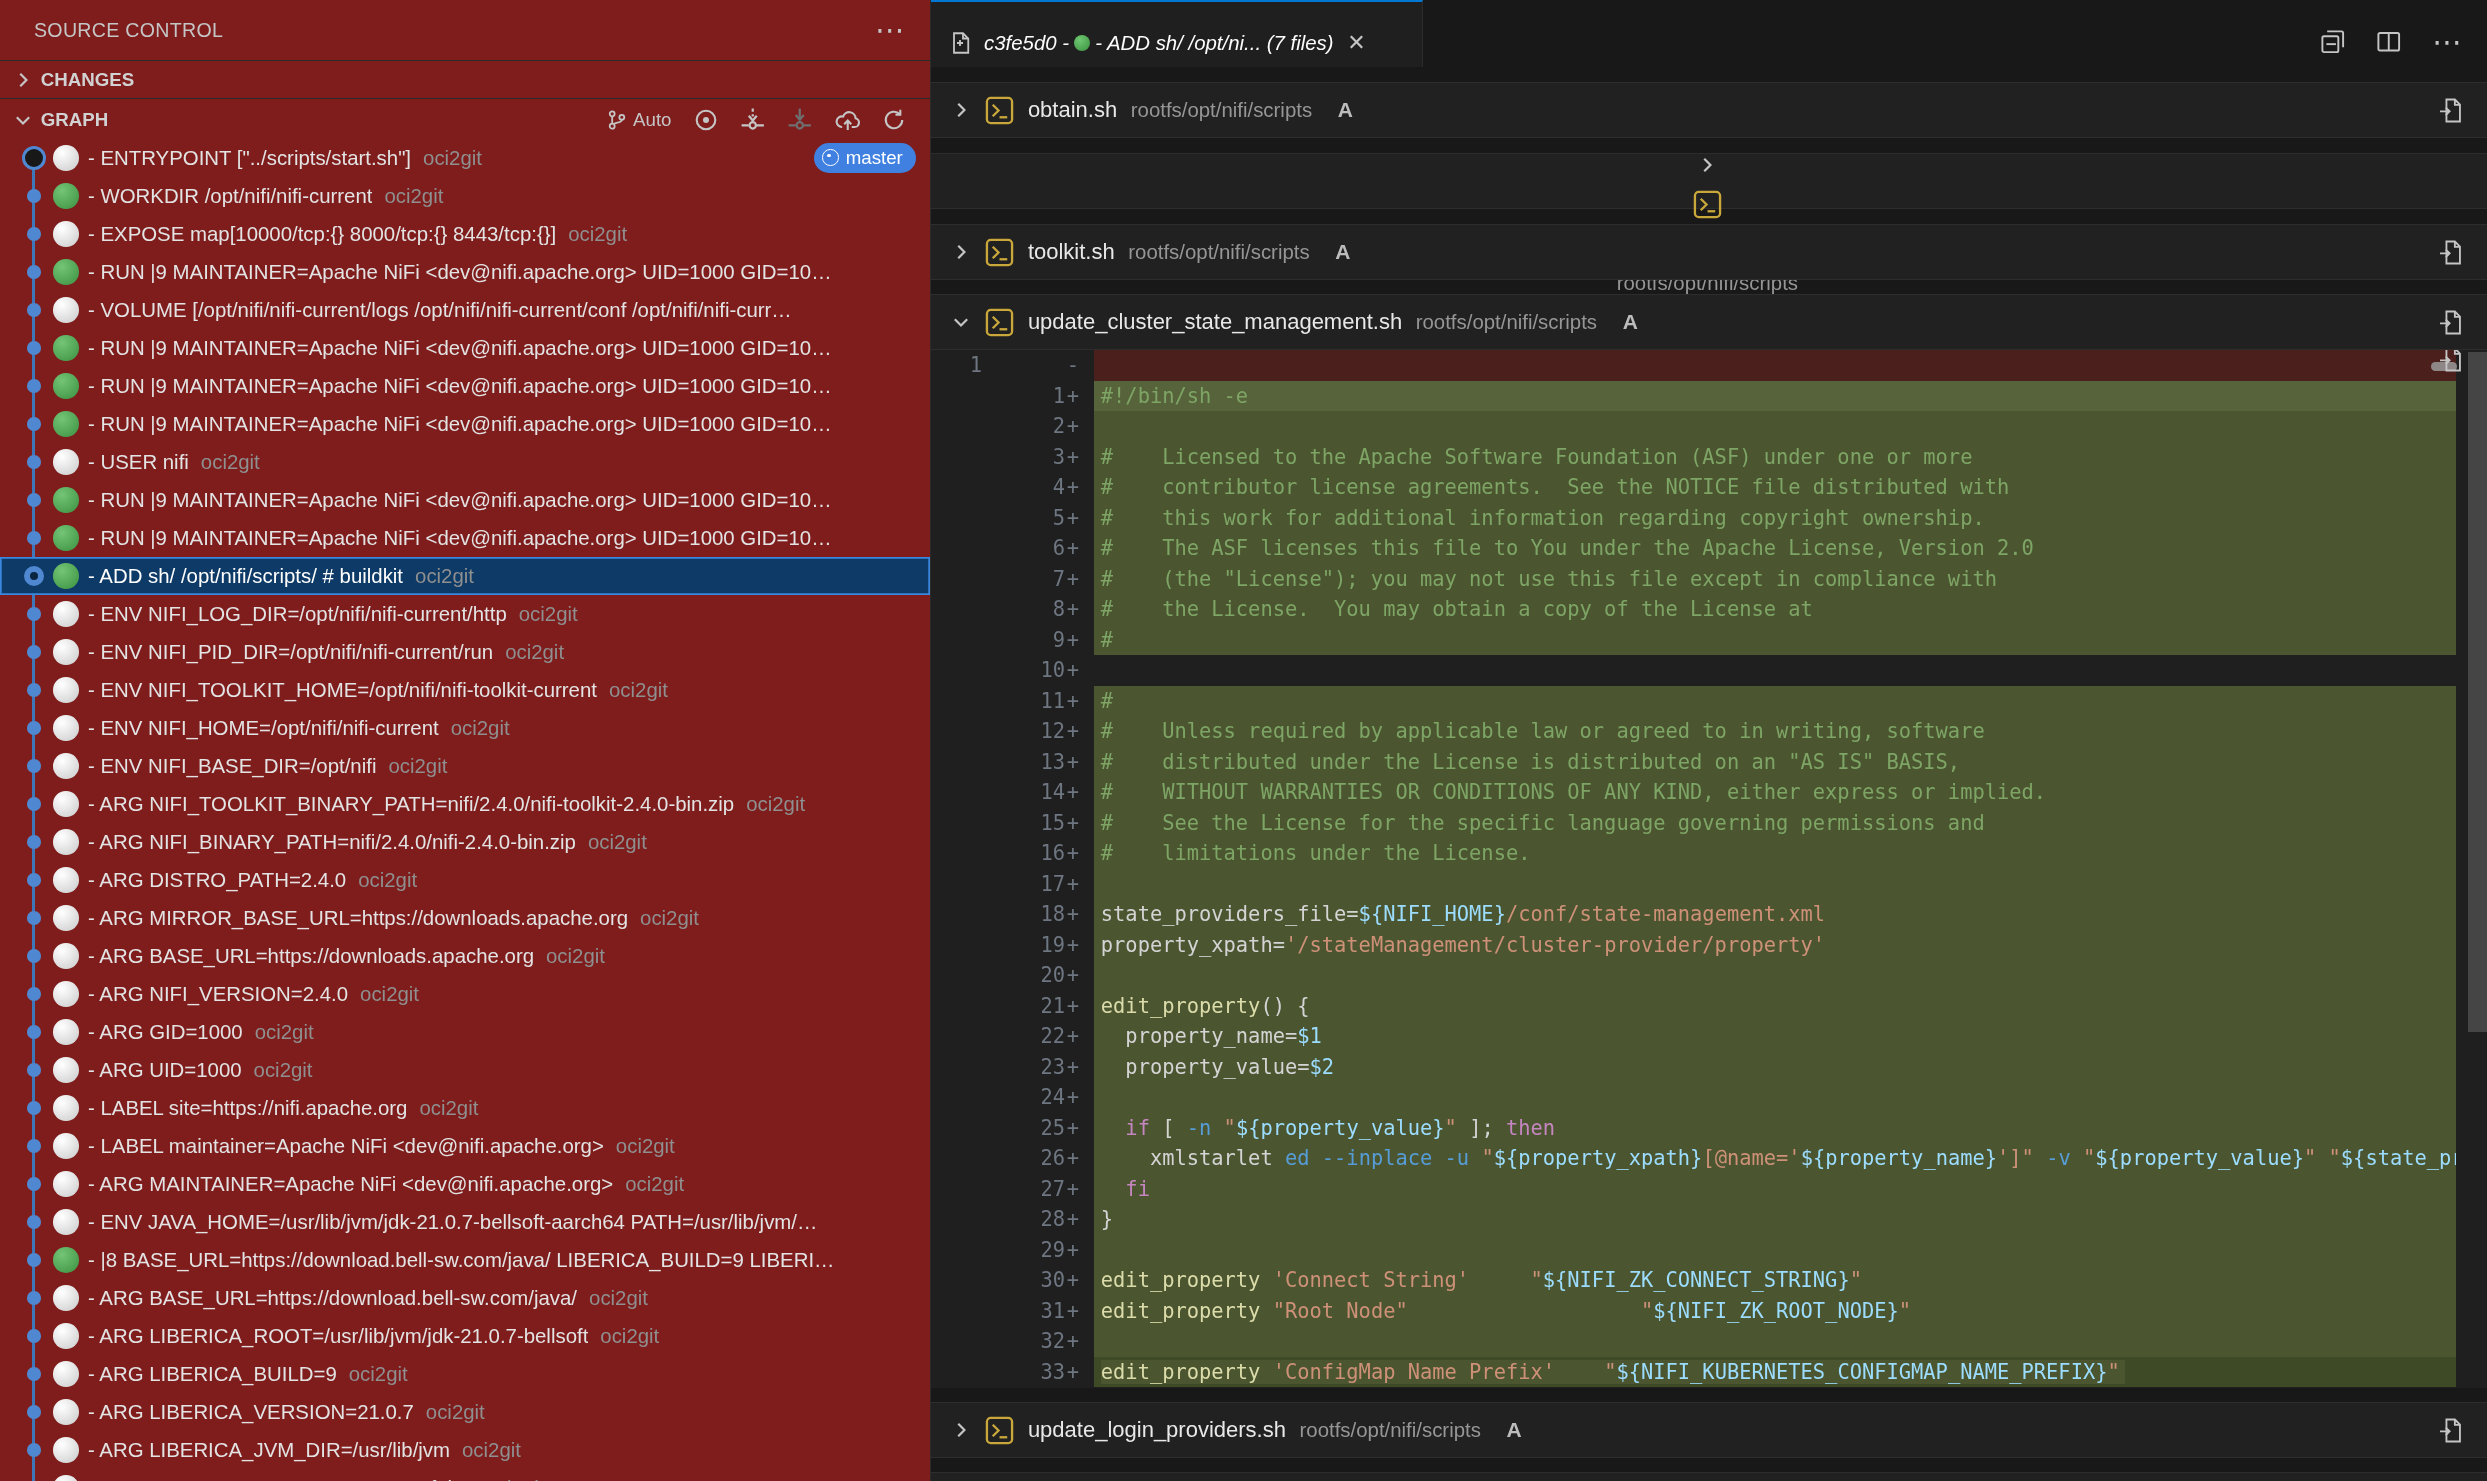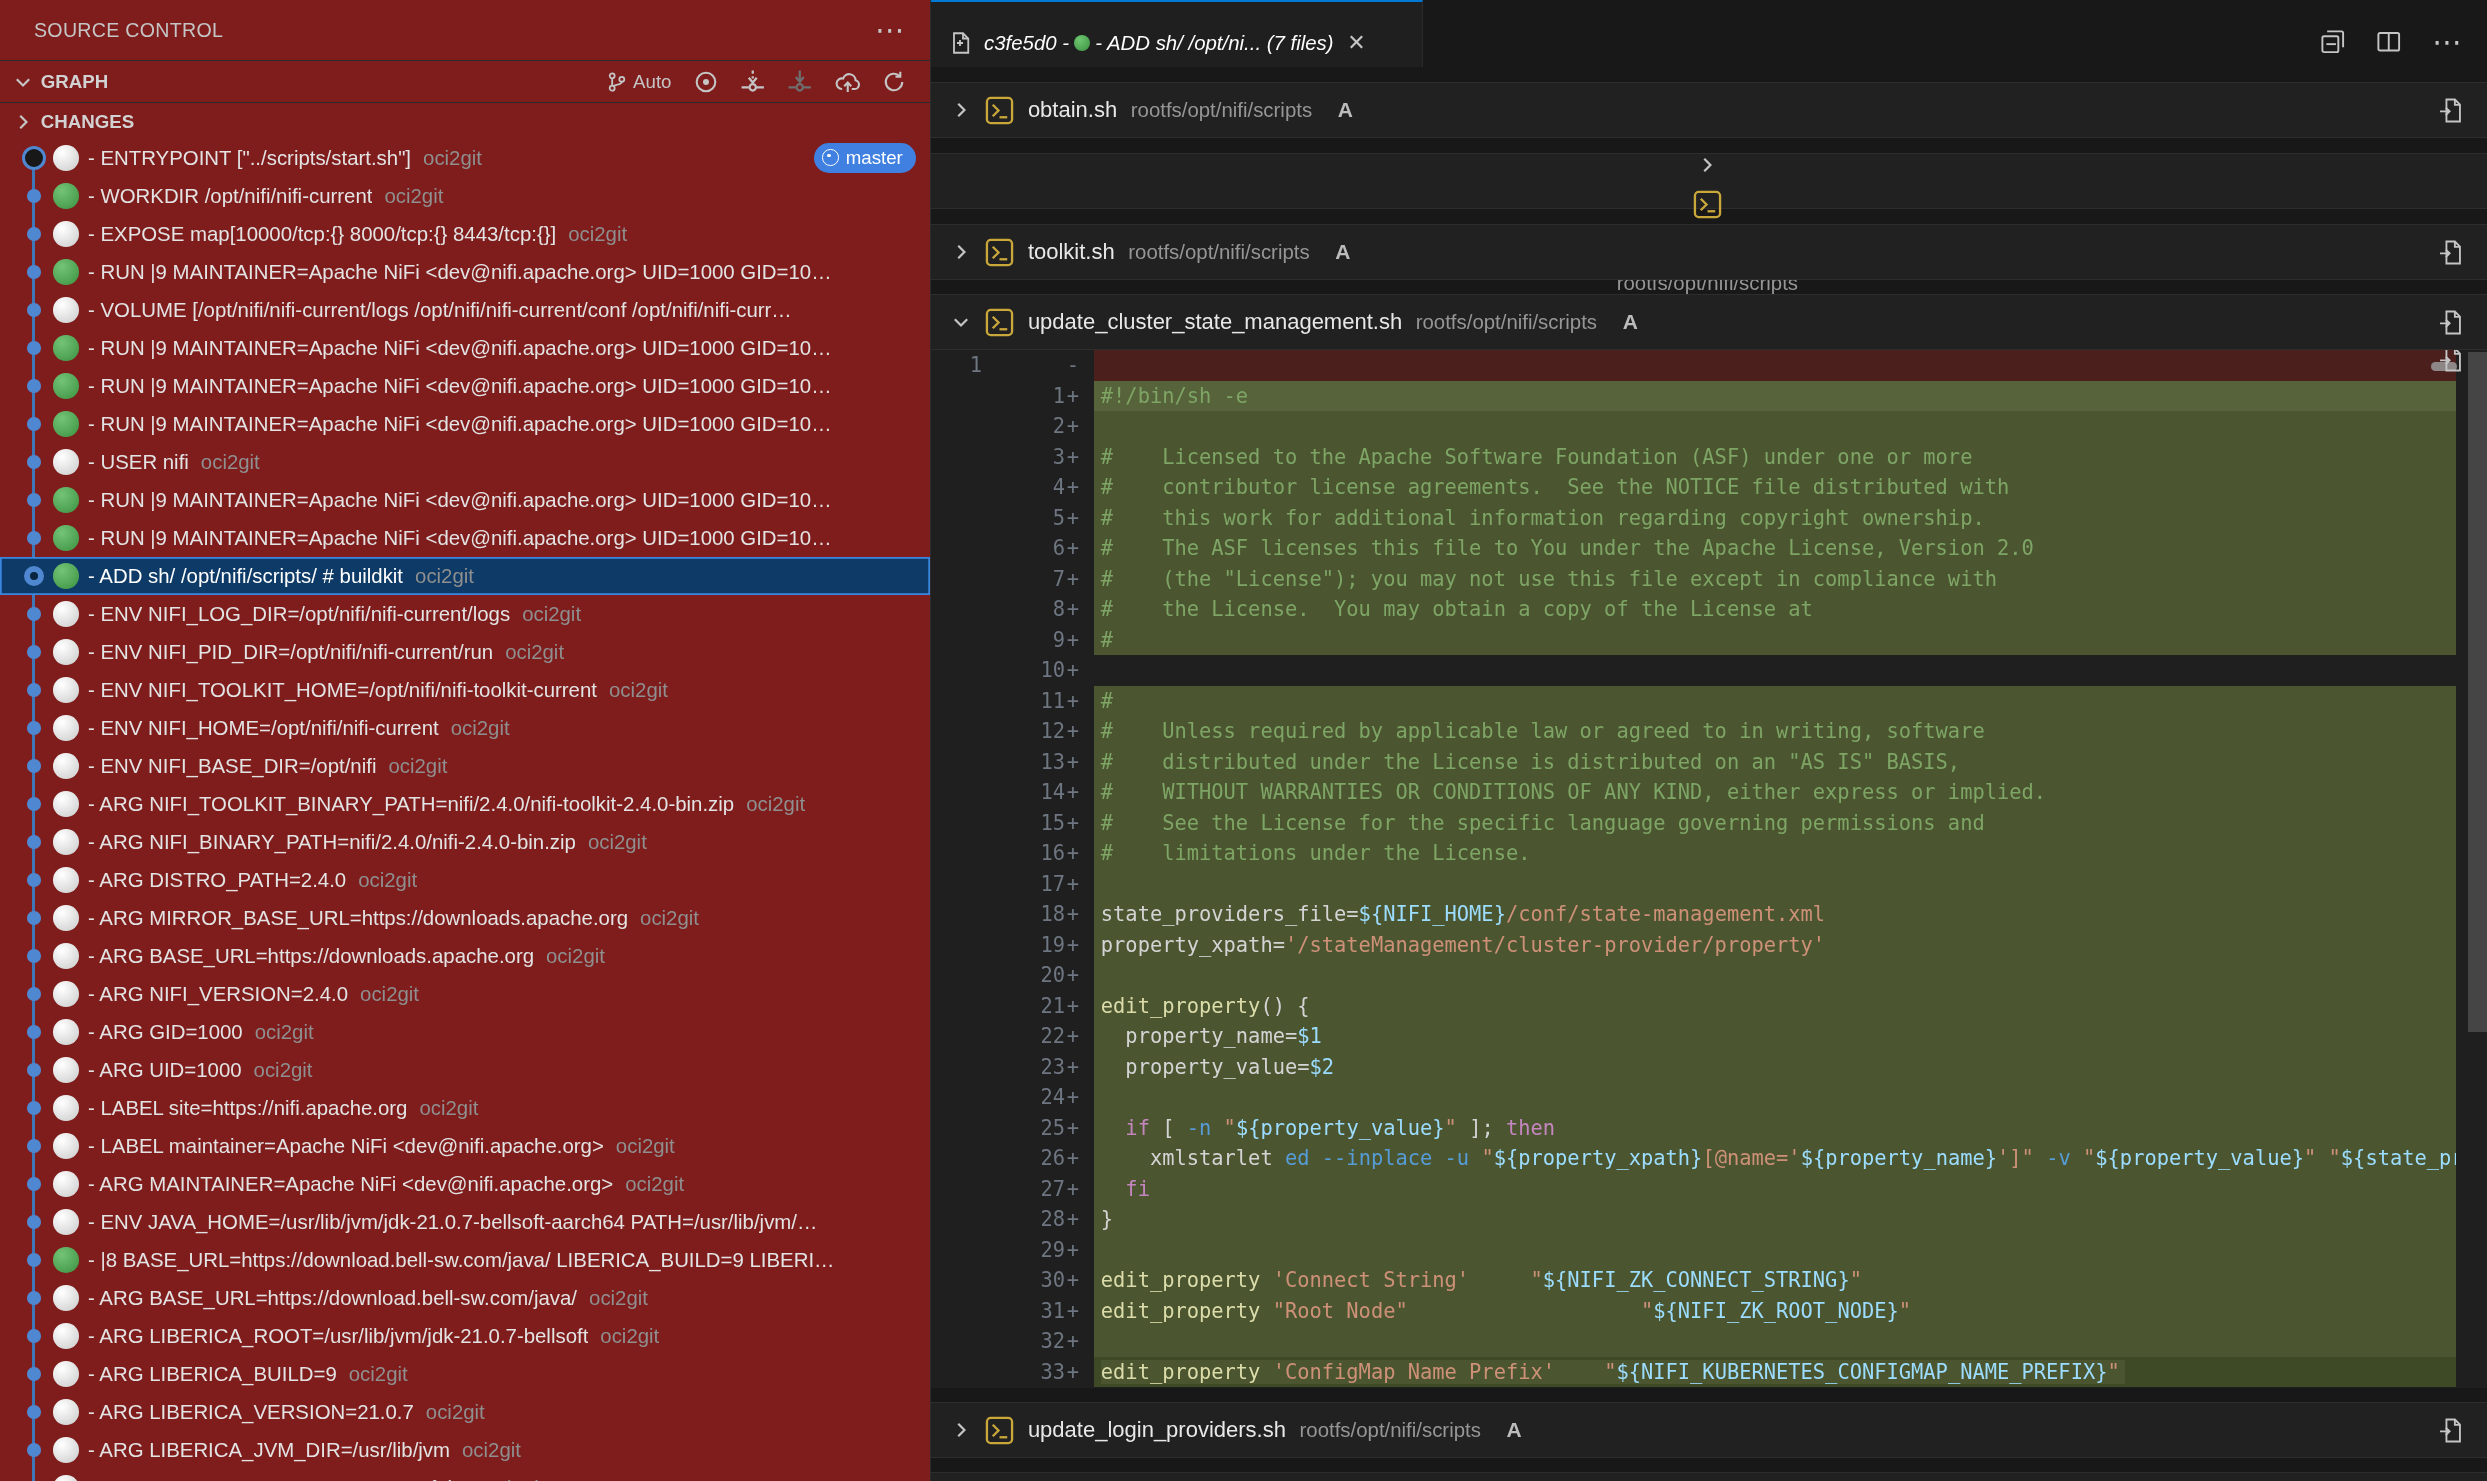--- a/index.html
+++ b/index.html
@@ -81,20 +81,29 @@
 </style>
 </head>
 <body>
 
 <div class="sidebar">
   <div class="sc-title">
     <span>SOURCE CONTROL</span>
     <span class="dots">⋯</span>
   </div>
 
+  <div class="sec-header sec-changes">
+    <span class="chev">
+      <svg viewBox="0 0 16 16" width="22" height="22">
+          <path d="M6 3.5 L10.5 8 L6 12.5" fill="none" stroke="currentColor" stroke-width="1.6"></path>
+        </svg>
+    </span>
+    <span>CHANGES</span>
+  </div>
+
   <div class="sec-header sec-graph">
     <span class="chev">
       <svg viewBox="0 0 16 16" width="22" height="22">
           <path d="M3.5 6 L8 10.5 L12.5 6" fill="none" stroke="currentColor" stroke-width="1.6"></path>
         </svg>
     </span>
     <span>GRAPH</span>
     <span class="graph-toolbar">
       <span class="tbtn">
         <svg viewBox="0 0 16 16" width="22" height="22">
@@ -135,29 +144,20 @@
       </span>
       <span class="tbtn">
         <svg viewBox="0 0 16 16" width="24" height="24">
             <path d="M13.5 8a5.5 5.5 0 1 1-1.6-3.9" fill="none" stroke="currentColor" stroke-width="1.4"></path>
             <path d="M12.2 1.2v3.2H9" fill="none" stroke="currentColor" stroke-width="1.4"></path>
           </svg>
       </span>
     </span>
   </div>
 
-  <div class="sec-header sec-changes">
-    <span class="chev">
-      <svg viewBox="0 0 16 16" width="22" height="22">
-          <path d="M6 3.5 L10.5 8 L6 12.5" fill="none" stroke="currentColor" stroke-width="1.6"></path>
-        </svg>
-    </span>
-    <span>CHANGES</span>
-  </div>
-
   <div class="graph-list">
     <div class="rail"></div>
   <div class="crow">
         <span class="gnode hollow"></span>
         <span class="avatar white"></span>
         <span class="msg">- ENTRYPOINT ["../scripts/start.sh"]</span>
         <span class="author">oci2git</span>
         <span class="badge">
           <span class="target-sm"></span>
           <span>master</span>
@@ -218,21 +218,21 @@
       </div>
       <div class="crow selected">
         <span class="gnode ring"></span>
         <span class="avatar green"></span>
         <span class="msg">- ADD sh/ /opt/nifi/scripts/ # buildkit</span>
         <span class="author">oci2git</span>
       </div>
       <div class="crow">
         <span class="gnode dot"></span>
         <span class="avatar white"></span>
-        <span class="msg">- ENV NIFI_LOG_DIR=/opt/nifi/nifi-current/logs</span>
+        <span class="msg">- ENV NIFI_LOG_DIR=/opt/nifi/nifi-current/http</span>
         <span class="author">oci2git</span>
       </div>
       <div class="crow">
         <span class="gnode dot"></span>
         <span class="avatar white"></span>
         <span class="msg">- ENV NIFI_PID_DIR=/opt/nifi/nifi-current/run</span>
         <span class="author">oci2git</span>
       </div>
       <div class="crow">
         <span class="gnode dot"></span>

